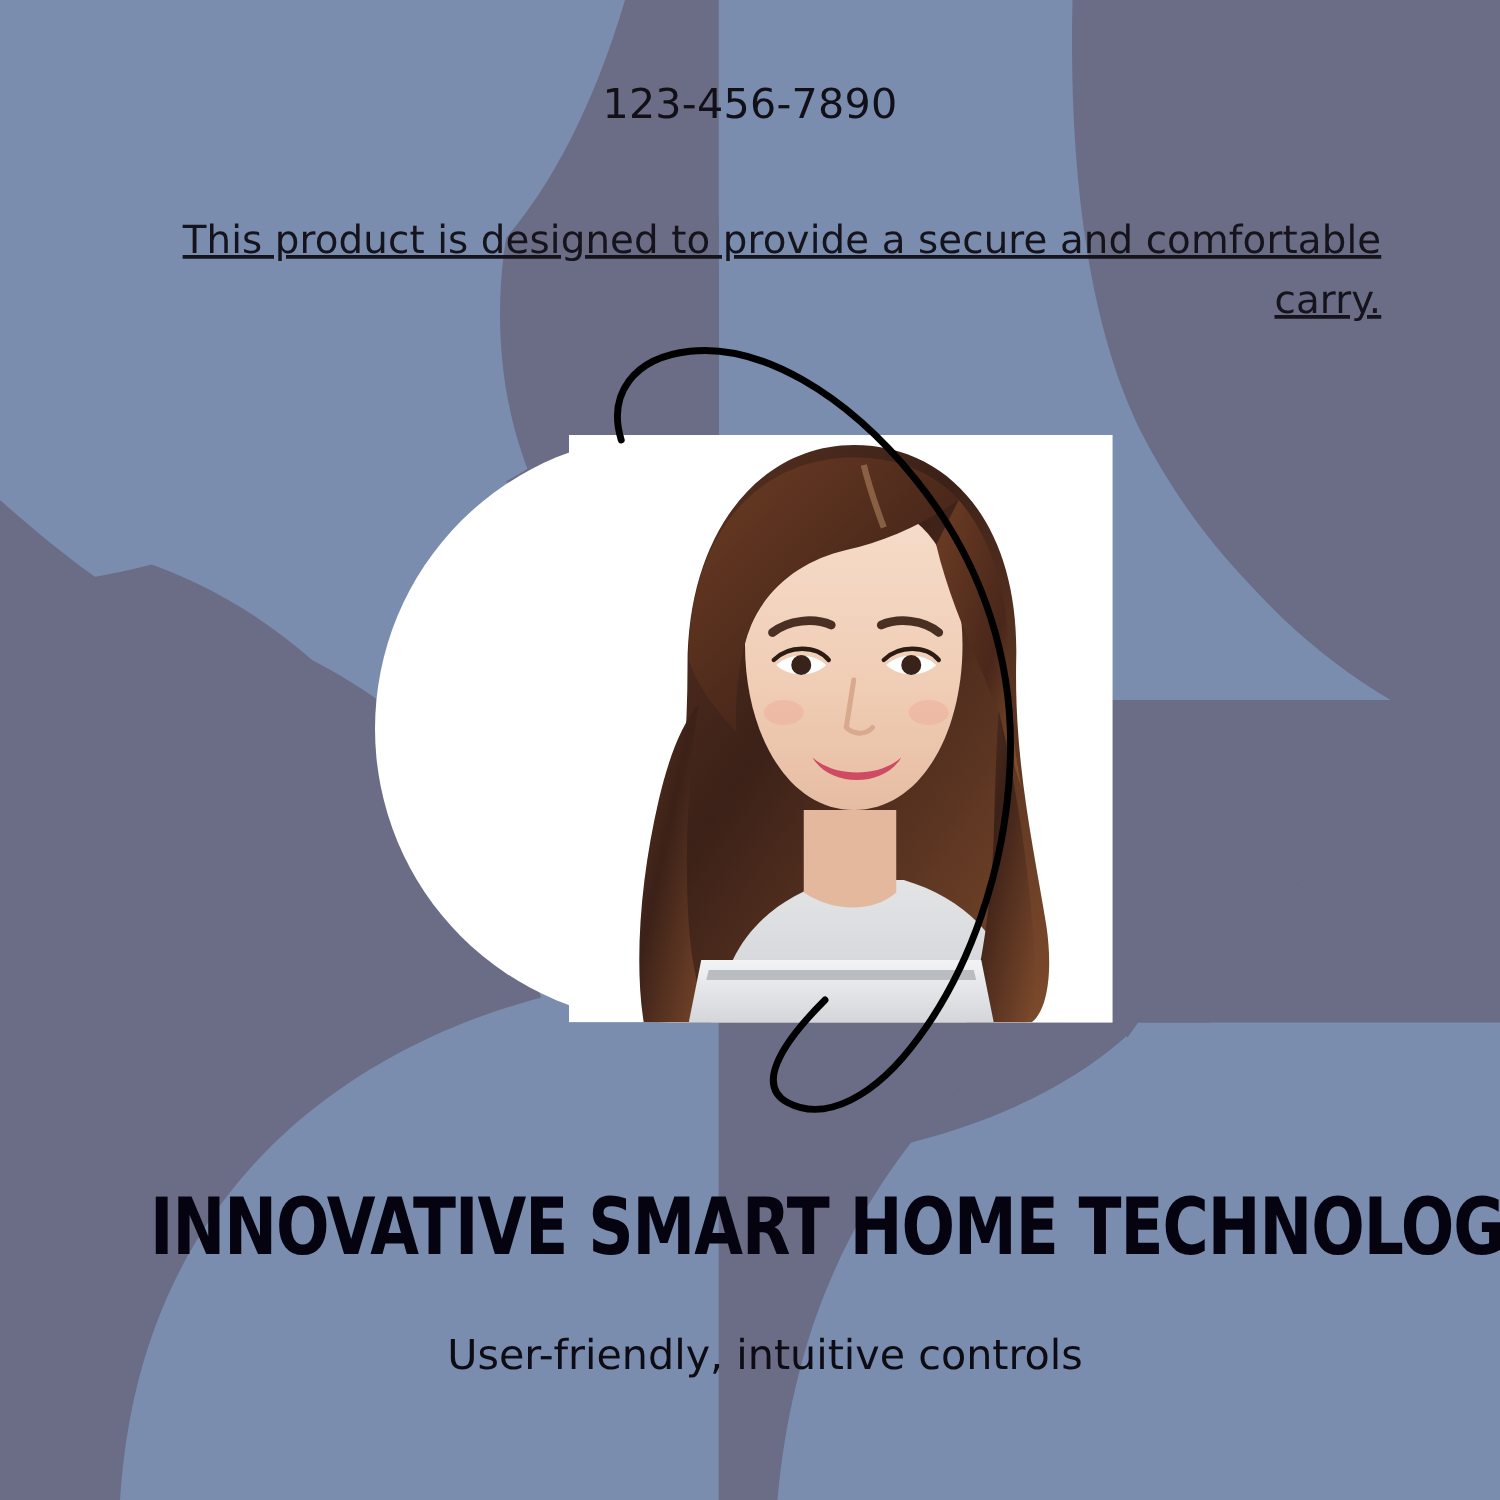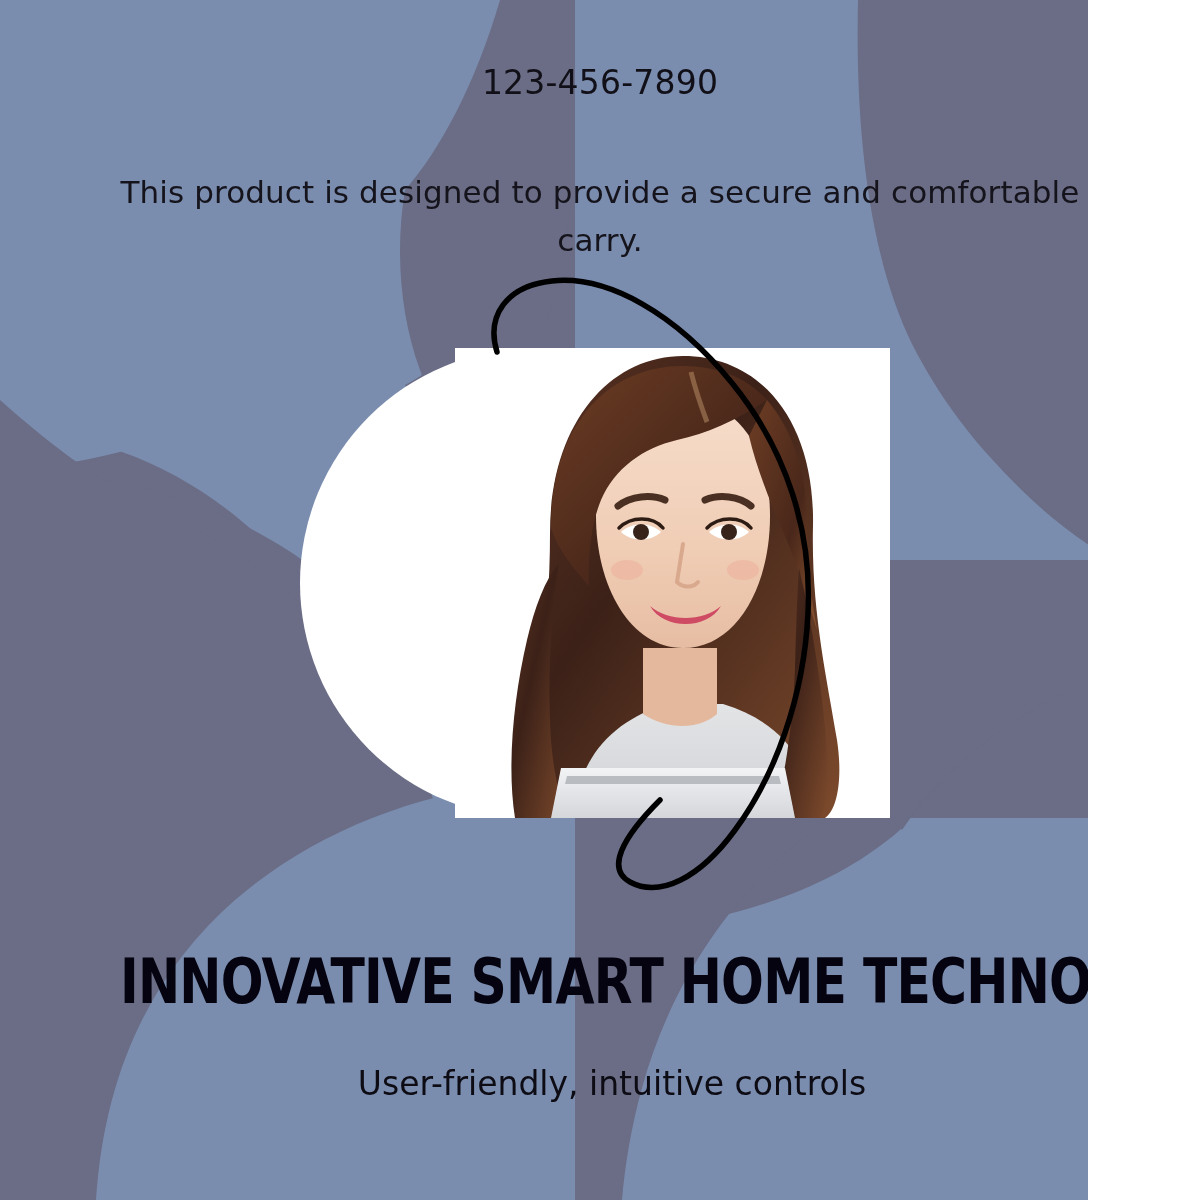--- a/index.html
+++ b/index.html
@@ -2,21 +2,21 @@
 <html><head>
 <meta charset="utf-8">
 <style>
   html, body {
     margin: 0;
     padding: 0;
     background: #ffffff;
   }
   .poster {
     position: relative;
-    width: 1088px;
+    width: 1200px;
     height: 1200px;
     overflow: hidden;
     background: #0369a1;
     font-family: "Liberation Sans", sans-serif;
   }
 
   
   .bg-layer {
     position: absolute;
     inset: 0;
@@ -41,28 +41,29 @@
     color: #111018;
     letter-spacing: 0.2px;
   }
 
   
   .description {
     position: absolute;
     left: 95px;
     top: 168px;
     width: 1010px;
-    text-align: center;
+    text-align: right;
     font-family: "DejaVu Sans", sans-serif;
     font-size: 31px;
     line-height: 48px;
     font-weight: 400;
     color: #15141c;
     letter-spacing: 0.1px;
     z-index: 5;
+    text-decoration: underline;
   }
 
   
   .photo-area {
     position: absolute;
     left: 300px;
     top: 348px;
     width: 590px;
     height: 470px;
     z-index: 4;

